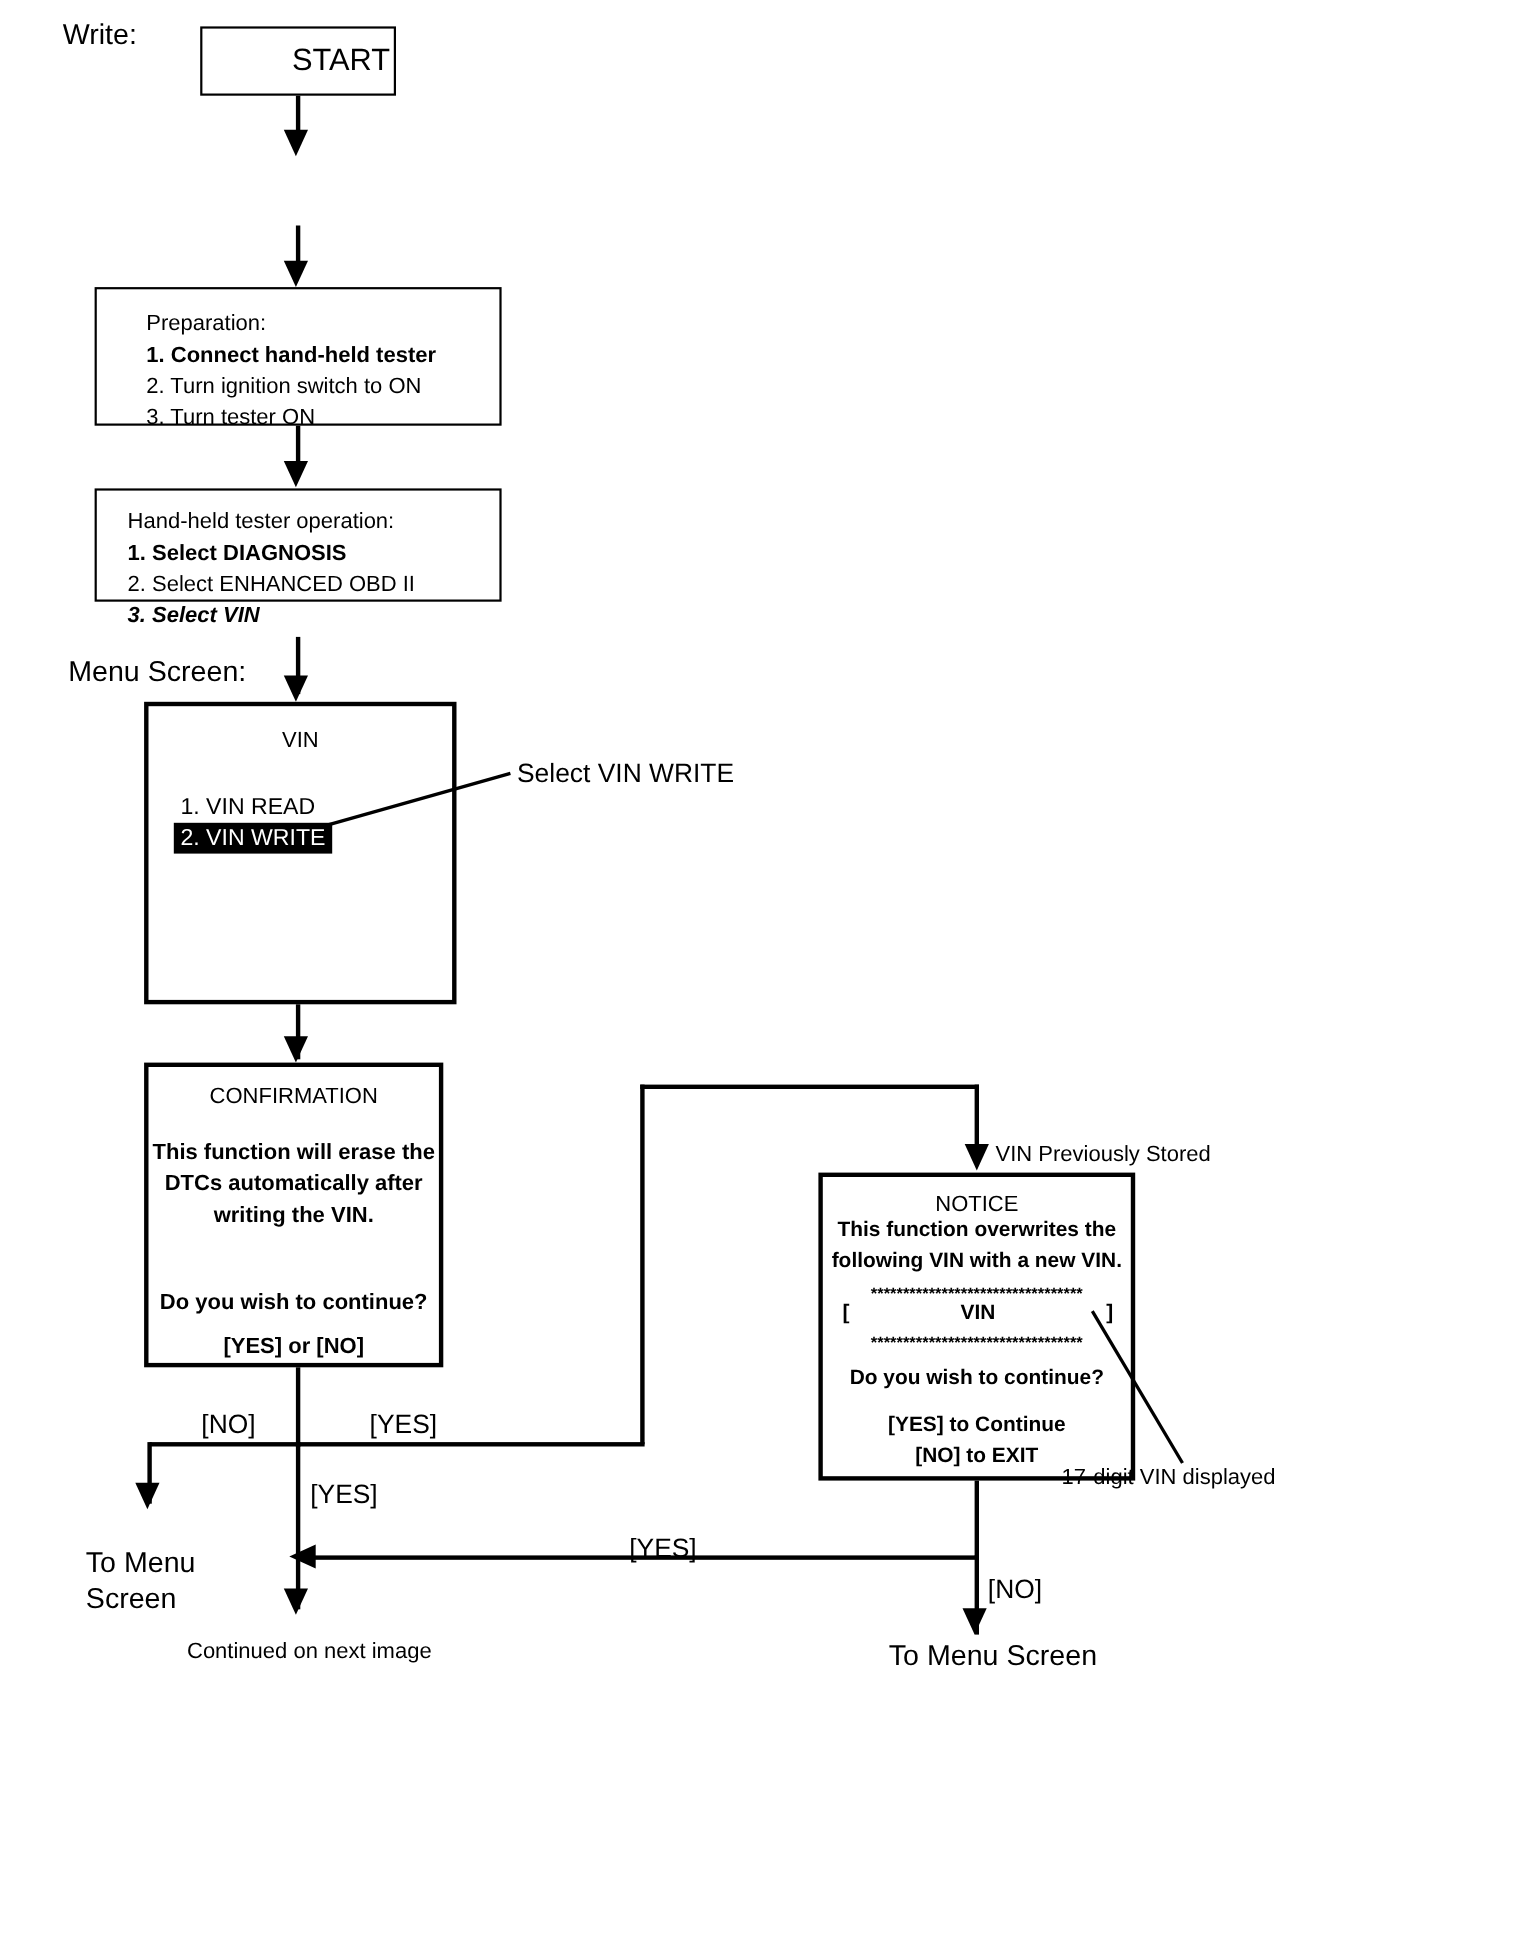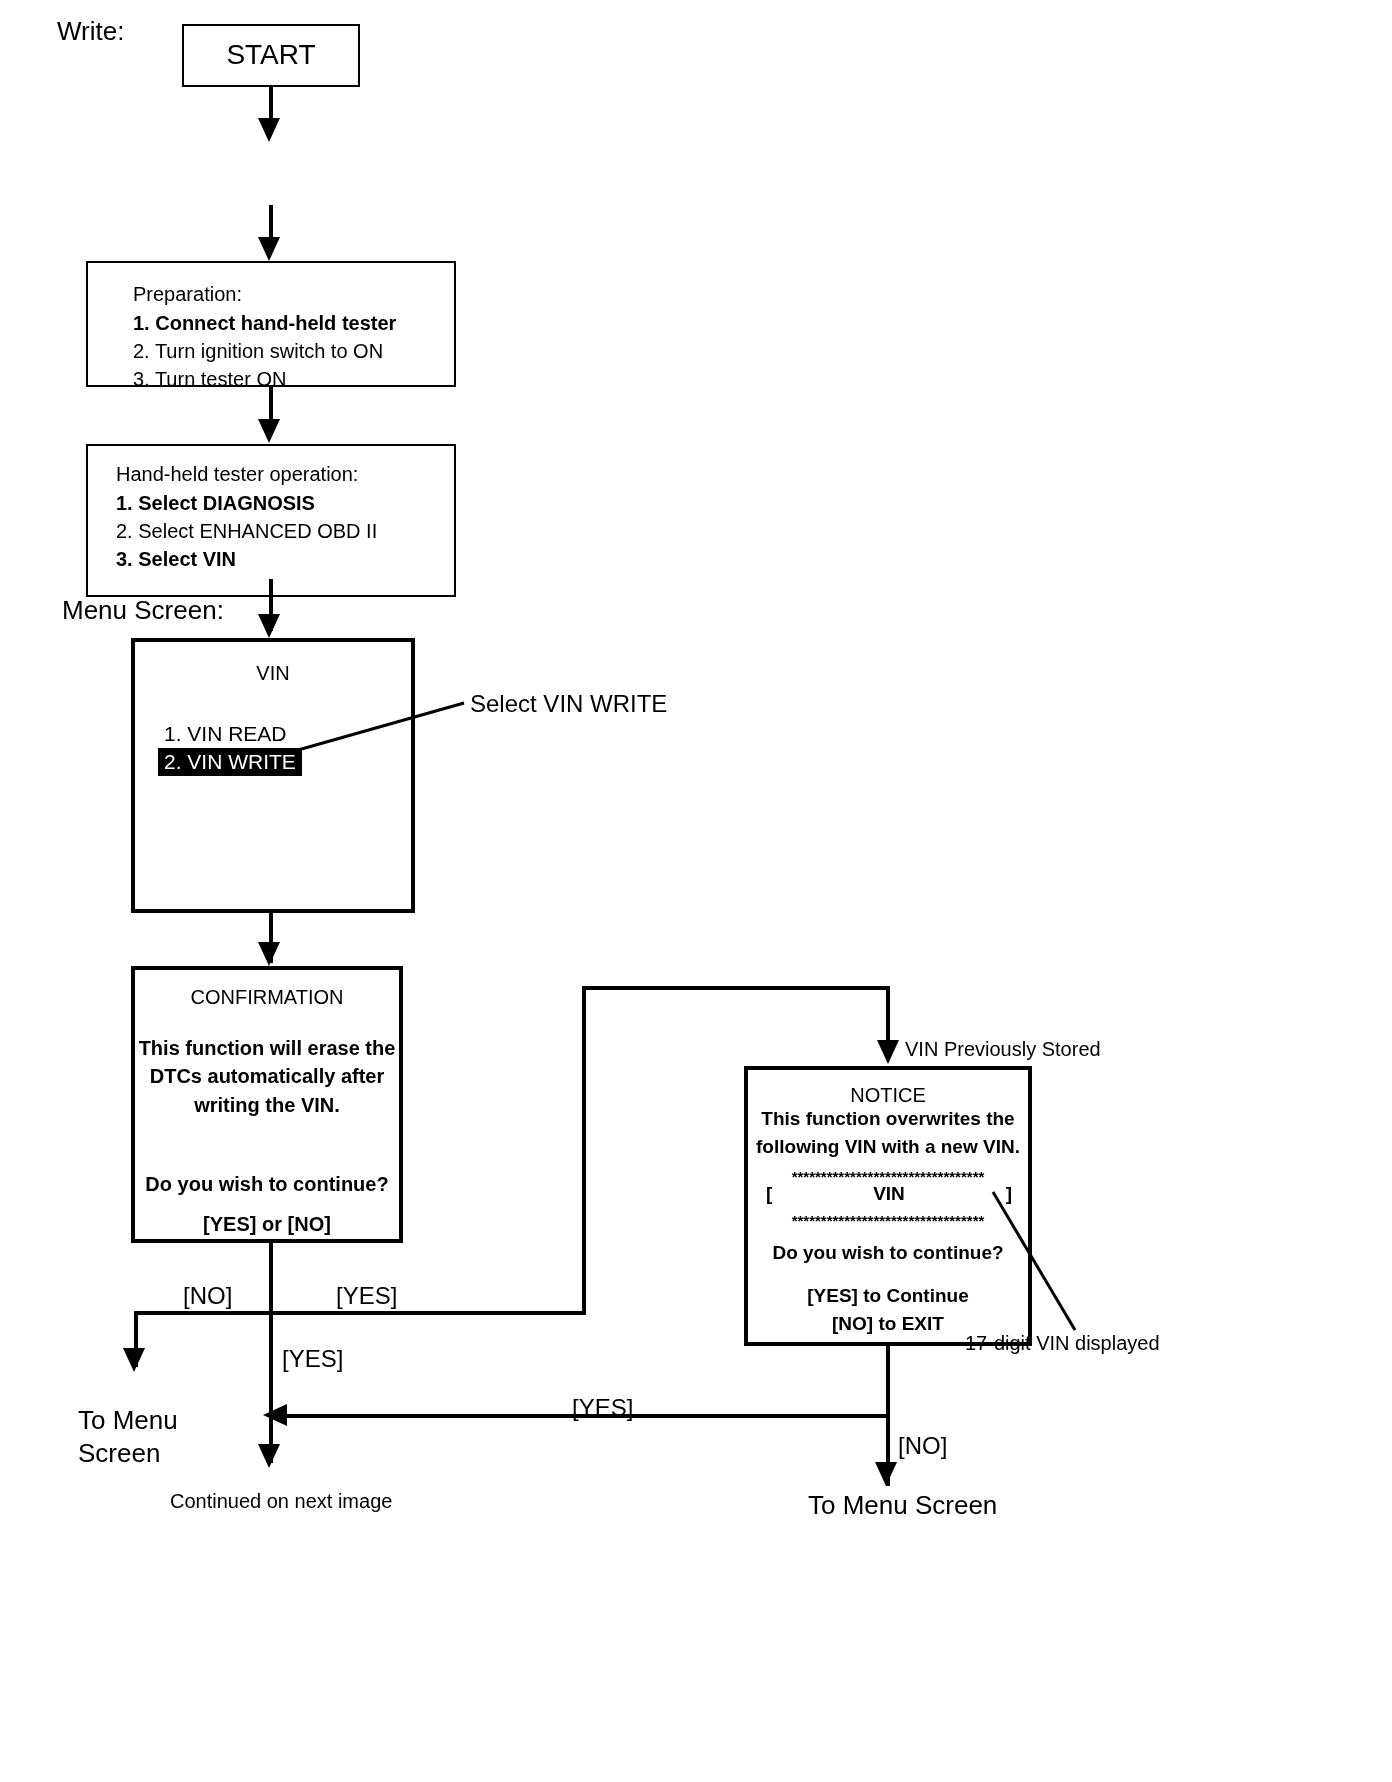--- a/index.html
+++ b/index.html
@@ -68,32 +68,32 @@
   }
   .box-title-center {
     position: absolute;
     width: 100%;
     text-align: center;
     white-space: pre;
   }
 
   
   #box-start { left: 182px; top: 24px; width: 178px; height: 63px; }
-  #box-start .t { font-size: 28px; top: 13px; }
+  #box-start .t { font-size: 28px; top: 13px; padding-left: 39px; }
 
   
   #box-confirm-vin { left: 86px; top: 142px; width: 370px; height: 63px; }
   #box-confirm-vin .t { font-size: 21px; top: 19px; }
 
   
   #box-preparation { left: 86px; top: 261px; width: 370px; height: 126px; }
   #box-preparation .t { left: 45px; top: 17px; }
 
   
-  #box-tester-op { left: 86px; top: 444px; width: 370px; height: 153px; }
+  #box-tester-op { left: 86px; top: 444px; width: 370px; height: 103px; }
 
   
   #box-vin-menu { left: 131px; top: 638px; width: 284px; height: 275px; }
   #box-vin-menu .t-title { font-size: 20px; top: 20px; }
   .menu-list { position: absolute; left: 23px; top: 78px; font-size: 21px; line-height: 1.0; }
   .menu-item { display: block; padding: 3px 6px 4px 6px; white-space: pre; }
   .menu-item.selected { background: #000; color: #fff; }
 
   
   #box-confirmation { left: 131px; top: 966px; width: 272px; height: 277px; }
@@ -172,21 +172,21 @@
     <div class="box-text" style="left:45px; top:102px;">3. Turn tester ON</div>
   </div>
 
   <div class="ln vline" style="left:269px; top:387px; height:46px;"></div>
   <div class="arrow-down" style="left:258px; top:419px;"></div>
 
   <div class="box" id="box-tester-op">
     <div class="box-text" style="left:28px; top:14px;">Hand-held tester operation:</div>
     <div class="box-text" style="left:28px; top:43px; font-weight:bold;">1. Select DIAGNOSIS</div>
     <div class="box-text" style="left:28px; top:71px;">2. Select ENHANCED OBD II</div>
-    <div class="box-text" style="left:28px; top:99px; font-weight:bold;">3. Select VIN</div>
+    <div class="box-text" style="left:28px; top:99px; font-weight:bold;font-style:italic;">3. Select VIN</div>
   </div>
 
   <div class="ln vline" style="left:269px; top:579px; height:52px;"></div>
   <div class="arrow-down" style="left:258px; top:614px;"></div>
 
   <div class="lbl lbl-menuscreen">Menu Screen:</div>
 
   <div class="box thick" id="box-vin-menu">
     <div class="box-title-center t-title">VIN</div>
     <div class="menu-list">

